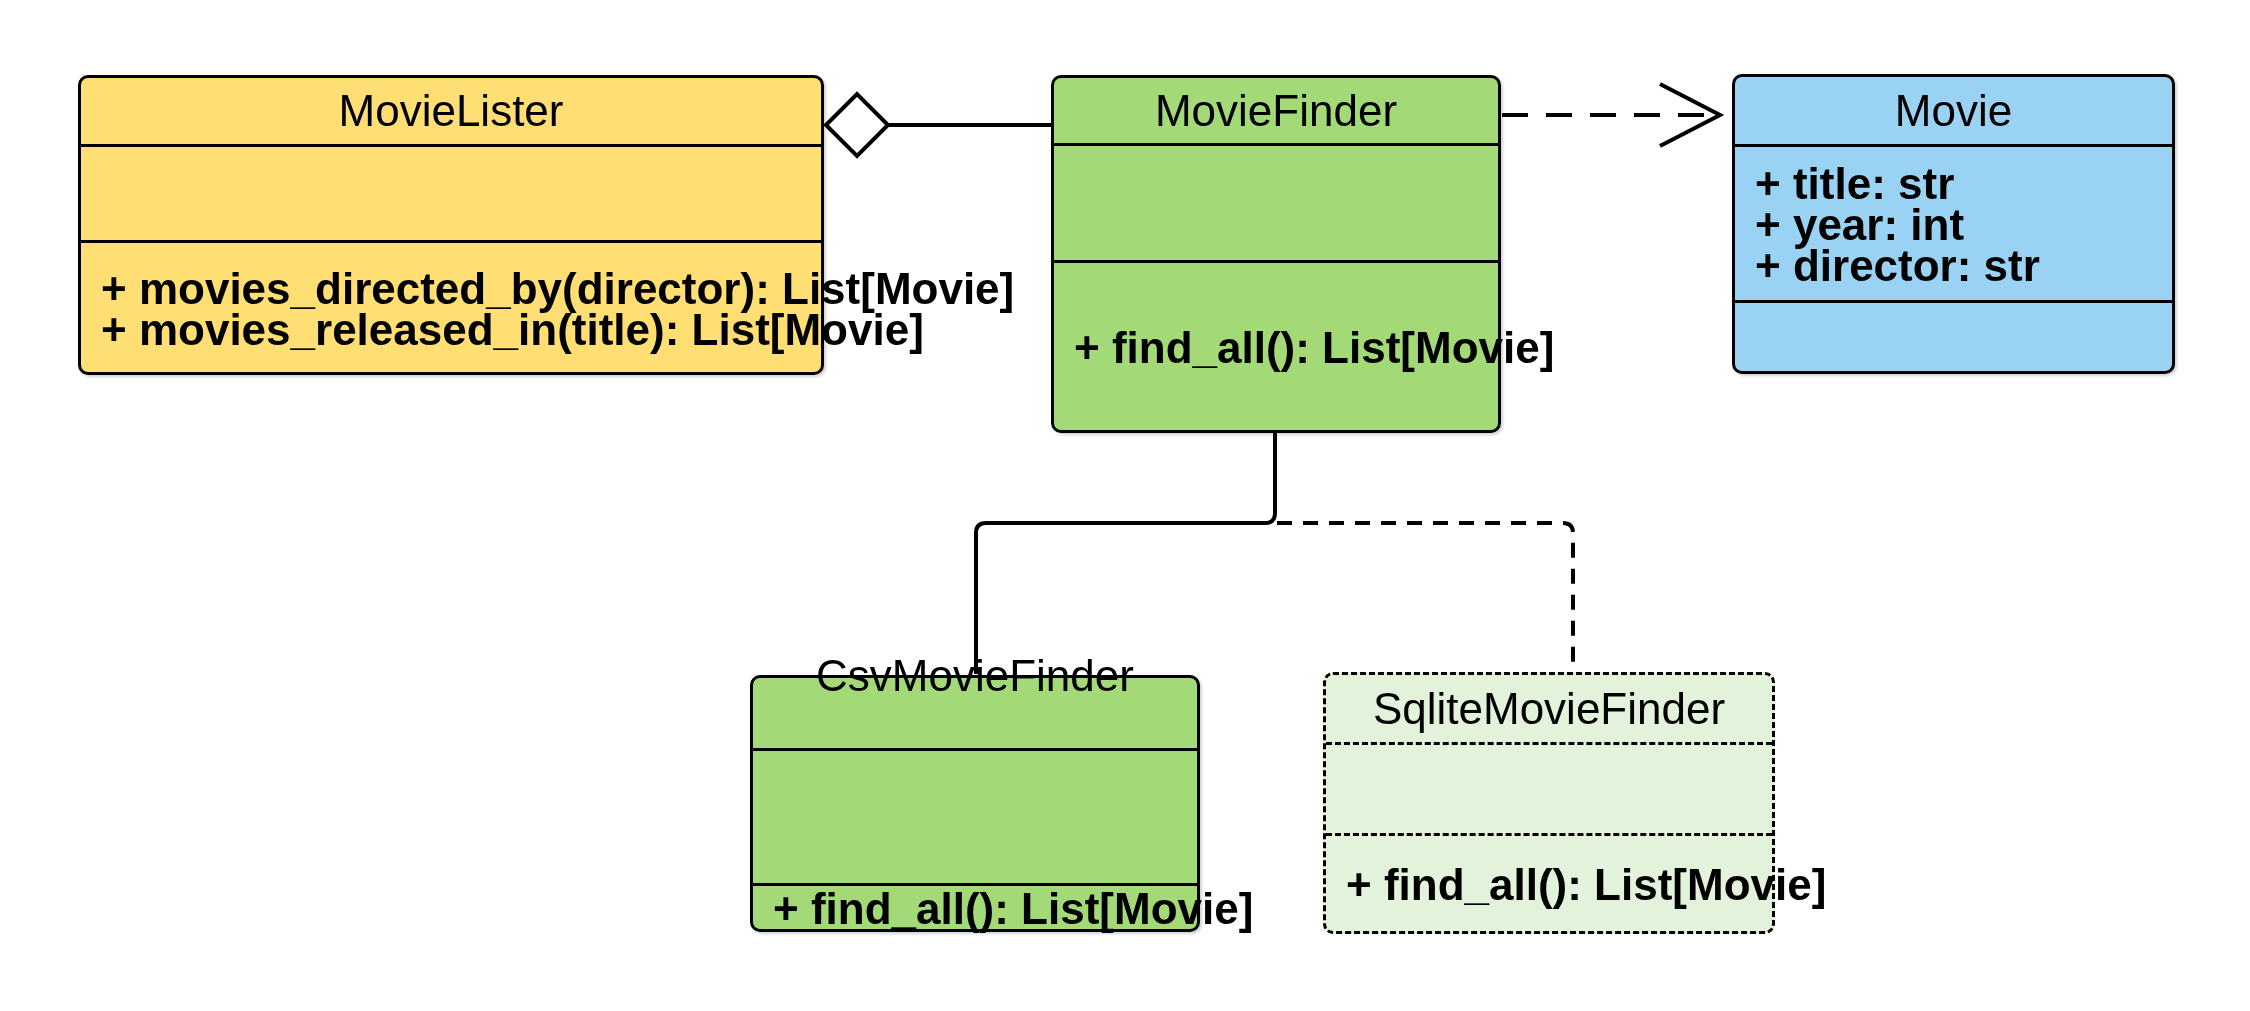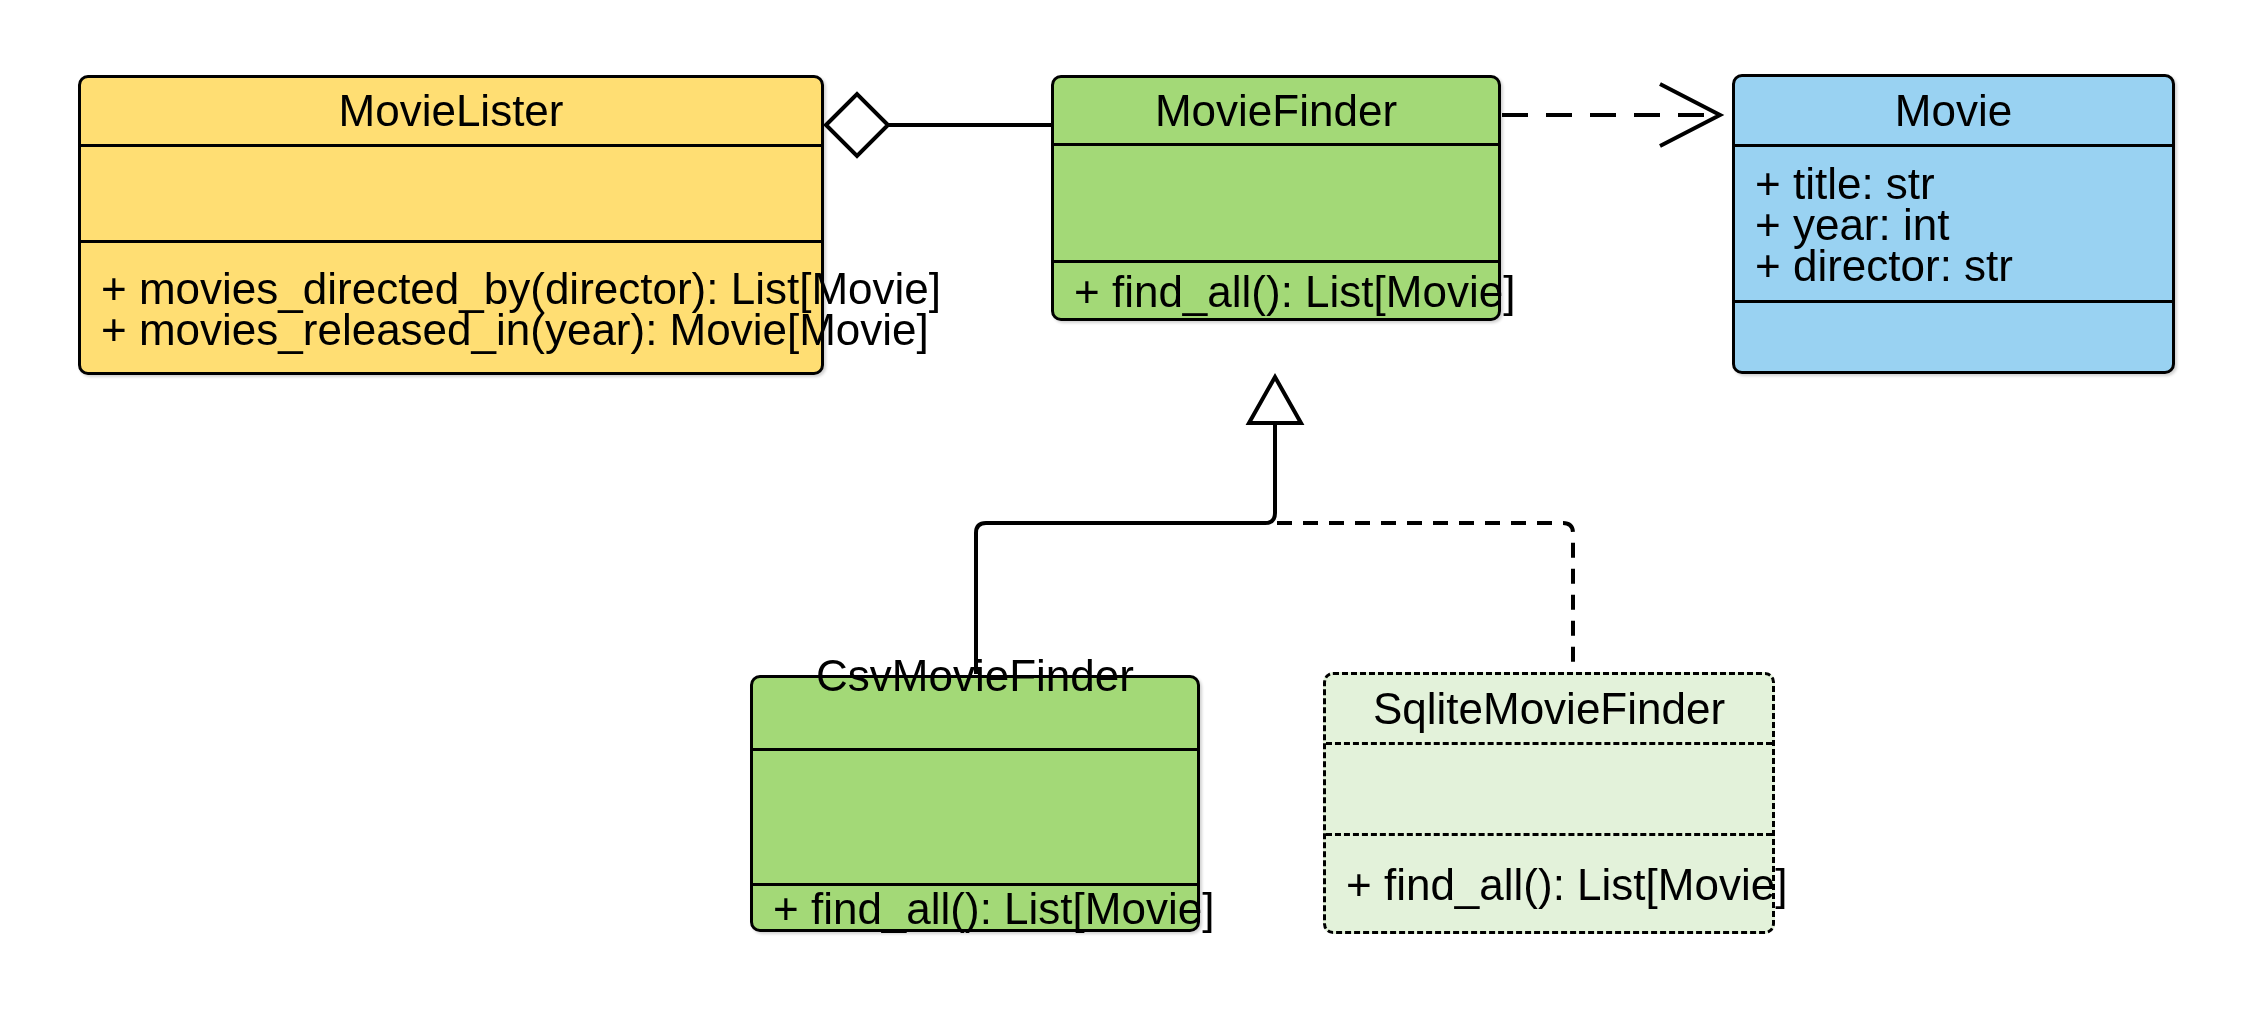--- a/index.html
+++ b/index.html
@@ -21,39 +21,39 @@
   .uml {
     position: absolute; box-sizing: border-box;
     border: 3.5px solid #000;
     border-radius: 10px;
     display: flex; flex-direction: column;
     font-size: 44px;
     box-shadow: 2px 2px 3px rgba(0,0,0,0.18);
     justify-content: flex-end;
   }
   .cmp { box-sizing: border-box; flex: 0 0 auto; }
-  .cmp + .cmp { border-top: 3.5px solid #000; }
+  .cmp + .cmp { border-top: 3.5px solid #000; font-weight: bold; }
   .grow { flex: 1 1 auto; }
 
   .title {
     display: flex; align-items: center; justify-content: center;
     white-space: nowrap;
   }
   .mems {
     display: flex; flex-direction: column; justify-content: center;
     padding: 2px 8px 0 20px;
     line-height: 41px; white-space: nowrap;
   }
 
   
   .c-ml { left: 78px;   top: 75px;  width: 746px; height: 300px; }
   .c-ml .title { height: 66px; }
   .c-ml .attrs { height: 96px; }
   
-  .c-mf { left: 1051px; top: 75px;  width: 450px; height: 246px; }
+  .c-mf { left: 1051px; top: 75px;  width: 450px; height: 358px; }
   .c-mf .title { height: 65px; }
   .c-mf .attrs { height: 117px; }
   
   .c-mv { left: 1732px; top: 74px;  width: 443px; height: 300px; }
   .c-mv .title { height: 67px; }
   .c-mv .attrs { height: 156px; }
   
   .c-csv { left: 750px; top: 675px; width: 450px; height: 257px; }
   .c-csv .title { height: 65px; }
   .c-csv .attrs { height: 95px; }
@@ -90,21 +90,21 @@
     </g>
 
     <polygon points="1275,377 1301,423 1249,423" fill="#FFFFFF" stroke="#000" stroke-width="4"></polygon>
   </svg>
 
   <div class="uml c-ml" style="background-color: rgb(255, 222, 115);">
     <div class="cmp title">MovieLister</div>
     <div class="cmp attrs"></div>
     <div class="cmp mems grow">
       <div>+ movies_directed_by(director): List[Movie]</div>
-      <div>+ movies_released_in(year): Movie[Movie]</div>
+      <div>+ movies_released_in(title): List[Movie]</div>
     </div>
   </div>
 
   <div class="uml c-mf" style="background-color: rgb(163, 217, 119);">
     <div class="cmp title">MovieFinder</div>
     <div class="cmp attrs"></div>
     <div class="cmp mems grow">
       <div>+ find_all(): List[Movie]</div>
     </div>
   </div>

